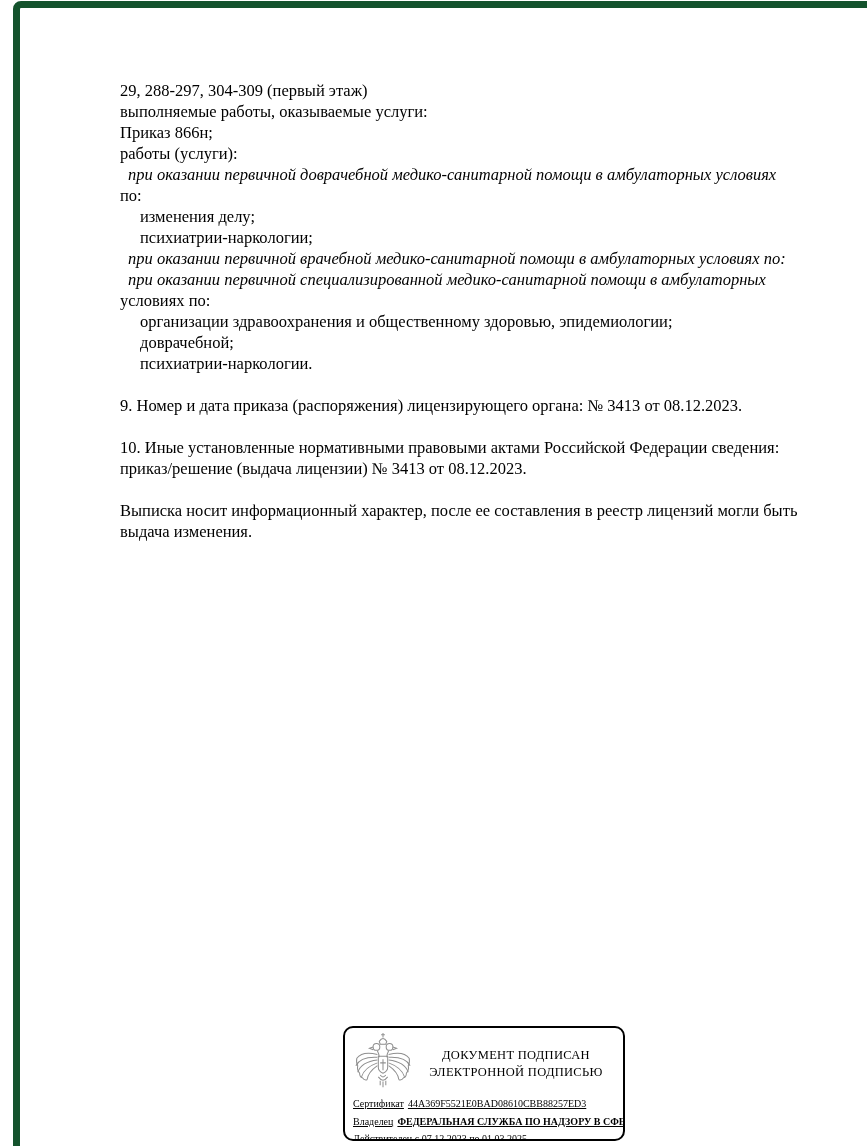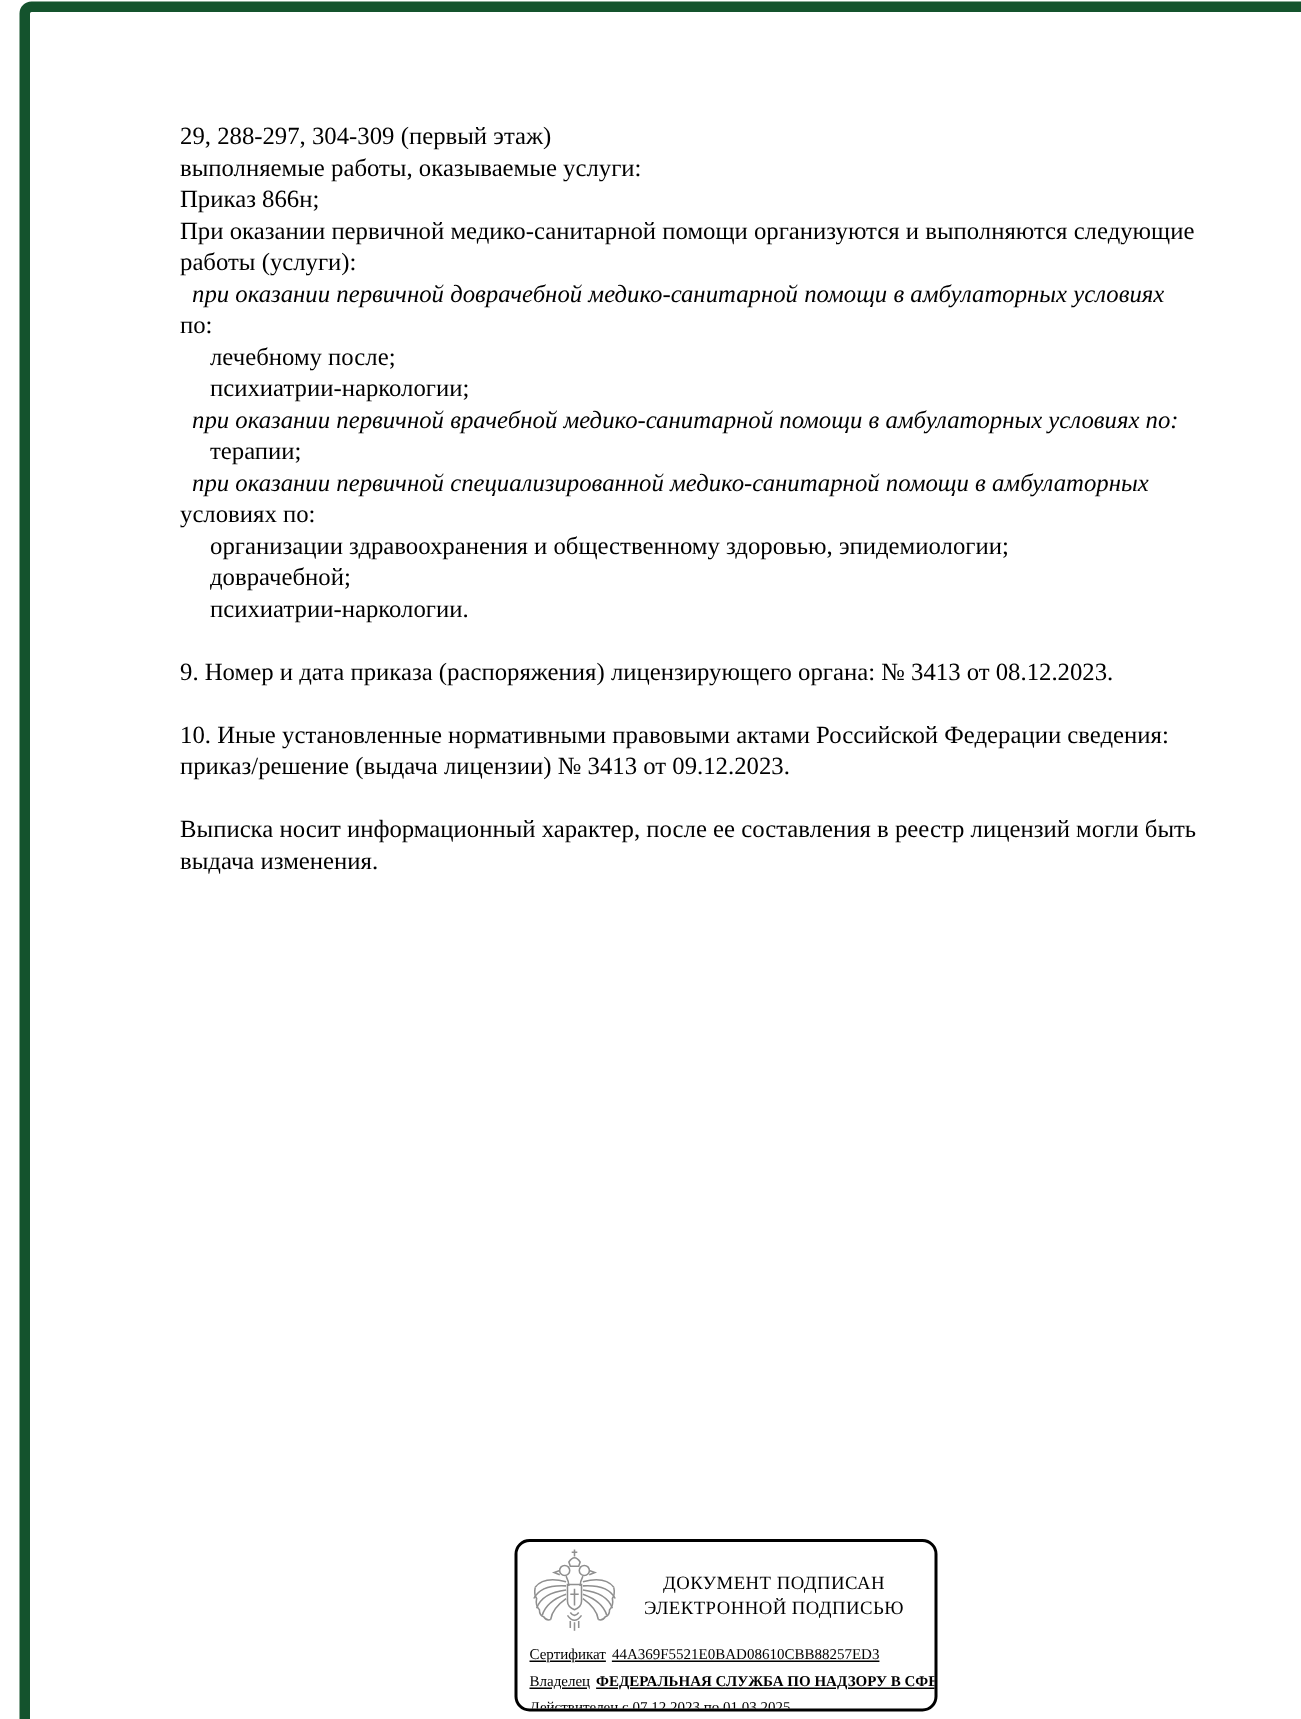--- a/index.html
+++ b/index.html
@@ -82,38 +82,36 @@
 </style>
 </head>
 <body>
 
 <div class="page">
 
   <div class="doc">
       <div class="line i0">29, 288-297, 304-309 (первый этаж)</div>
       <div class="line i0">выполняемые работы, оказываемые услуги:</div>
       <div class="line i0">Приказ 866н;</div>
-      <div class="line i0">При оказании первичной медико-санитарной помощи организуются и выполняются следующие</div>
       <div class="line i0">работы (услуги):</div>
       <div class="line i1">при оказании первичной доврачебной медико-санитарной помощи в амбулаторных условиях</div>
       <div class="line i0">по:</div>
-      <div class="line i2">лечебному после;</div>
+      <div class="line i2">изменения делу;</div>
       <div class="line i2">психиатрии-наркологии;</div>
       <div class="line i1">при оказании первичной врачебной медико-санитарной помощи в амбулаторных условиях по:</div>
-      <div class="line i2">терапии;</div>
       <div class="line i1">при оказании первичной специализированной медико-санитарной помощи в амбулаторных</div>
       <div class="line i0">условиях по:</div>
       <div class="line i2">организации здравоохранения и общественному здоровью, эпидемиологии;</div>
       <div class="line i2">доврачебной;</div>
       <div class="line i2">психиатрии-наркологии.</div>
       <div class="line i0"></div>
       <div class="line i0">9. Номер и дата приказа (распоряжения) лицензирующего органа: № 3413 от 08.12.2023.</div>
       <div class="line i0"></div>
       <div class="line i0">10. Иные установленные нормативными правовыми актами Российской Федерации сведения:</div>
-      <div class="line i0">приказ/решение (выдача лицензии) № 3413 от 09.12.2023.</div>
+      <div class="line i0">приказ/решение (выдача лицензии) № 3413 от 08.12.2023.</div>
       <div class="line i0"></div>
       <div class="line i0">Выписка носит информационный характер, после ее составления в реестр лицензий могли быть</div>
       <div class="line i0">выдача изменения.</div>
     </div>
 
   <div class="stamp">
     <div class="stamp-top">
       <div class="emblem">
         <svg viewBox="0 0 64 62" width="60" height="58" fill="none" stroke="#8f8f8f" stroke-width="1.1">
 

